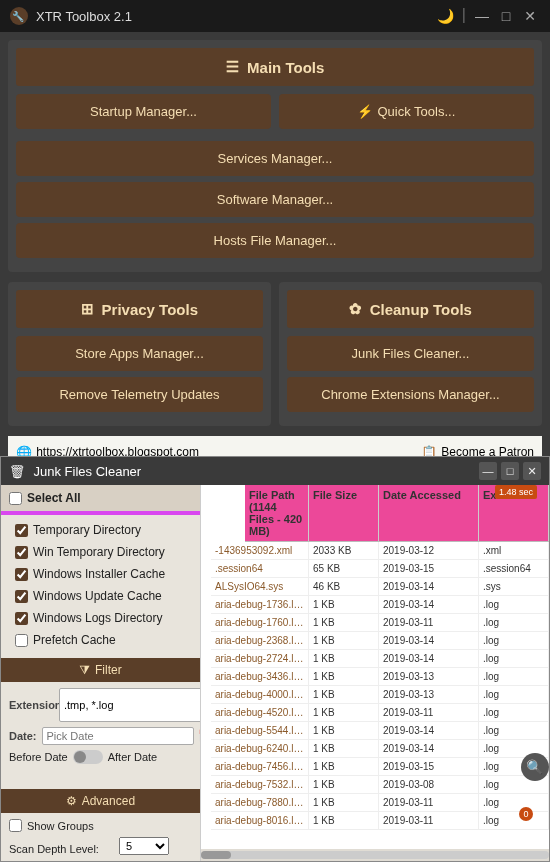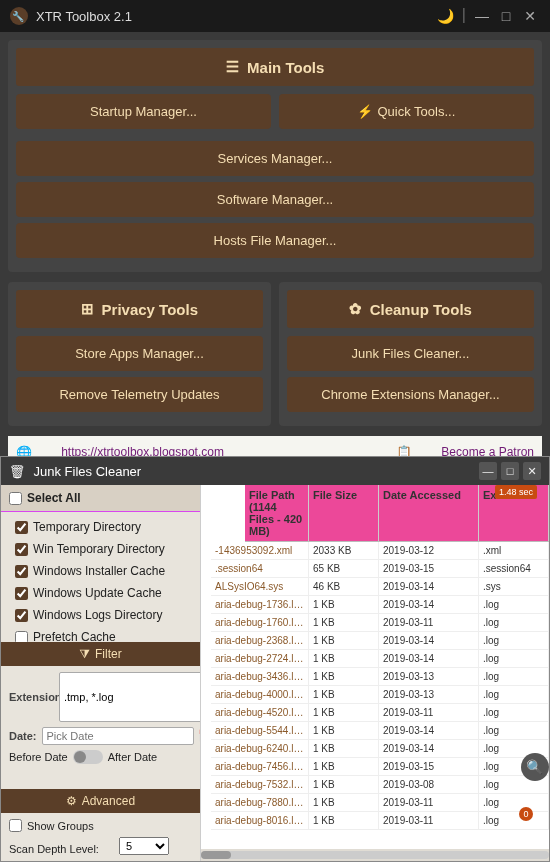--- a/index.html
+++ b/index.html
@@ -122,26 +122,25 @@
     .links-bar {
       background: #f5f5f0;
       color: #333;
       display: flex;
       align-items: center;
       height: 32px;
       padding: 0 8px;
       margin-bottom: 0;
     }
     .link-item {
-      color: #701a75;
+      color: #000000;
       text-decoration: underline;
       cursor: pointer;
       font-size: 12px;
       font-weight: 500;
-      margin-left: 25px;
     }
     .links-bar-left { flex: 1; display: flex; align-items: center; gap: 4px; }
     .links-bar-right { display: flex; align-items: center; gap: 4px; }
 
     
     .junk-window {
       background: #f0f0ea;
       border: 1px solid #888;
       position: absolute;
       left: 0;
@@ -189,21 +188,21 @@
       border-right: 1px solid #ccc;
       display: flex;
       flex-direction: column;
       font-size: 12px;
       overflow: hidden;
     }
 
     .select-all-row {
       padding: 6px 8px;
       background: #d8d0c4;
-      border-bottom: 1px solid #d946ef;
+      border-bottom: 4px solid #d946ef;
       font-weight: bold;
       display: flex;
       align-items: center;
       gap: 5px;
     }
 
     .checkbox-list {
       flex: 1;
       overflow-y: auto;
       padding: 4px 0;
@@ -242,21 +241,21 @@
       margin-bottom: 5px;
       gap: 5px;
     }
     .filter-label {
       width: 45px;
       font-weight: bold;
       color: #444;
     }
     .filter-input {
       flex: 1;
-      padding: 18px 4px;
+      padding: 10px 4px;
       border: 1px solid #aaa;
       border-radius: 2px;
       font-size: 11px;
       background: #fff;
     }
     .date-input {
       flex: 1;
       padding: 2px 4px;
       border: 1px solid #aaa;
       border-radius: 2px;

